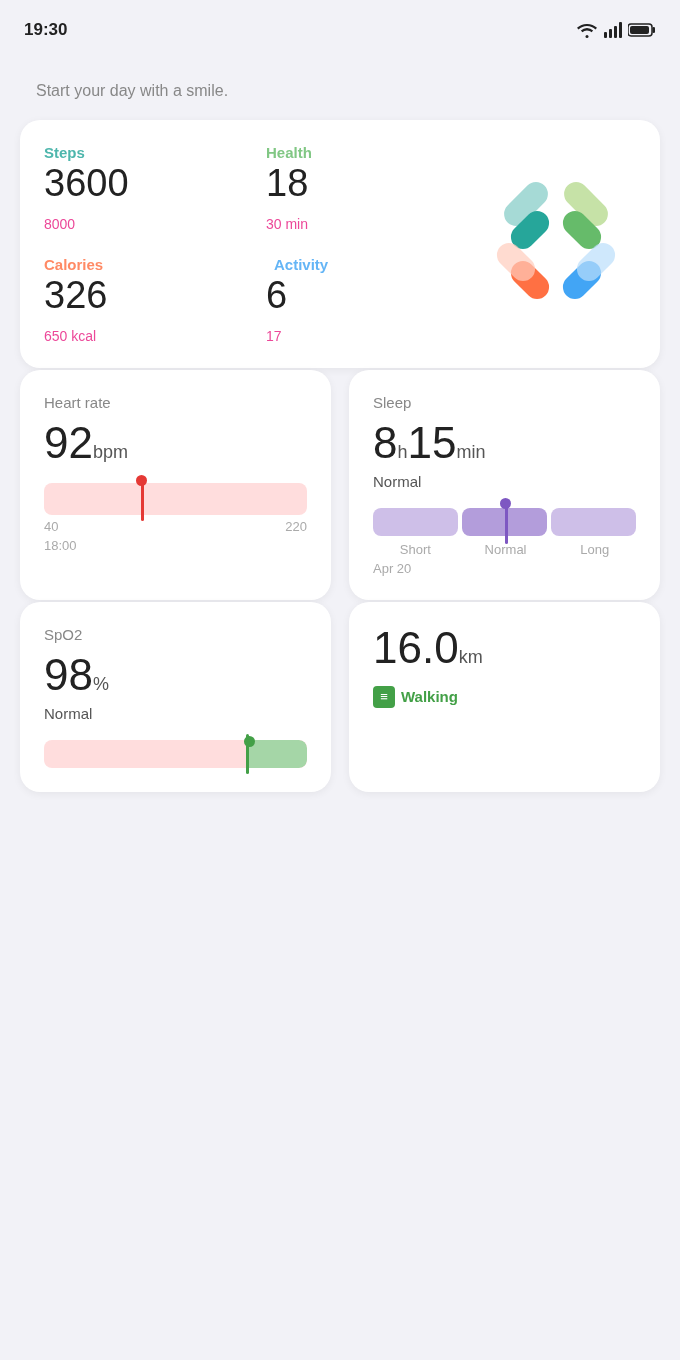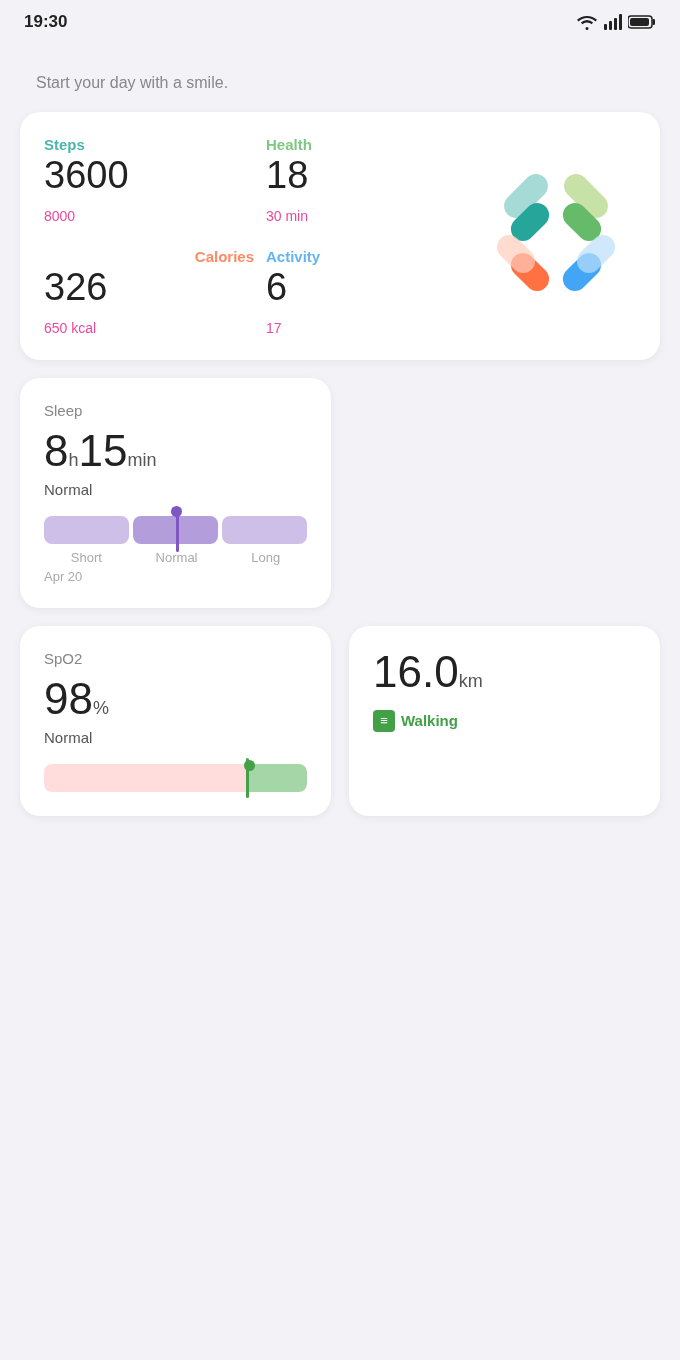--- a/index.html
+++ b/index.html
@@ -9,21 +9,21 @@
       min-height: 1360px;
       background: #f2f2f7;
       font-family: -apple-system, 'Helvetica Neue', Arial, sans-serif;
       color: #222;
     }
     
     .status-bar {
       display: flex;
       justify-content: space-between;
       align-items: center;
-      padding: 12px 24px 6px;
+      padding: 20px 24px 6px;
     }
     .status-time {
       font-size: 17px;
       font-weight: 600;
     }
     .status-icons {
       display: flex;
       align-items: center;
       gap: 6px;
     }
@@ -46,21 +46,21 @@
     .card {
       background: #fff;
       border-radius: 20px;
       padding: 24px;
       box-shadow: 0 2px 8px rgba(0,0,0,0.06);
     }
     .main-content {
       padding: 0 20px 30px;
       display: flex;
       flex-direction: column;
-      gap: 18px;
+      gap: 2px;
     }
     
     .summary-card {
       display: flex;
       flex-direction: row;
       align-items: stretch;
     }
     .summary-metrics {
       flex: 1;
       display: grid;
@@ -78,22 +78,22 @@
       font-weight: 300;
       line-height: 1.1;
     }
     .metric-target {
       font-size: 14px;
       color: #ec4899;
       margin-top: 11px;
     }
     .label-steps { color: #4db6ac; }
     .label-workout { color: #81c784; }
-    .label-calories { color: #ff8a65; text-align: right; }
-    .label-activity { color: #64b5f6; }
+    .label-calories { color: #ff8a65; }
+    .label-activity { color: #64b5f6; margin-left: 8px; }
 
     
     .logo-area {
       width: 160px;
       display: flex;
       align-items: center;
       justify-content: center;
     }
     .cross-logo {
       position: relative;
@@ -358,20 +358,37 @@
 
         <div class="pill" style="width:44px;height:24px;background:#42a5f5;bottom:22px;right:22px;transform:rotate(-45deg);"></div>
 
         <div class="pill" style="width:44px;height:24px;background:#bbdefb;bottom:40px;right:8px;transform:rotate(-45deg);opacity:0.7;"></div>
       </div>
     </div>
   </div>
 
   <div class="two-col">
 
+    <div class="card">
+      <div class="card-label">Heart rate</div>
+      <div>
+        <span class="card-big-value">92</span><span class="card-big-unit">bpm</span>
+      </div>
+      <div class="hr-bar-container">
+        <div class="hr-bar-track">
+          <div class="hr-bar-dot"></div>
+          <div class="hr-bar-marker"></div>
+        </div>
+        <div class="hr-bar-labels">
+          <span>40</span>
+          <span>220</span>
+        </div>
+        <div class="hr-time">18:00</div>
+      </div>
+    </div>
 
     <div class="card">
       <div class="card-label">Sleep</div>
       <div>
         <span class="card-big-value">8</span><span class="card-big-unit">h</span><span class="card-big-value">15</span><span class="card-big-unit">min</span>
       </div>
       <div class="card-status">Normal</div>
       <div class="sleep-bar-container">
         <div class="sleep-bar-track">
           <div class="sleep-segment"></div>

